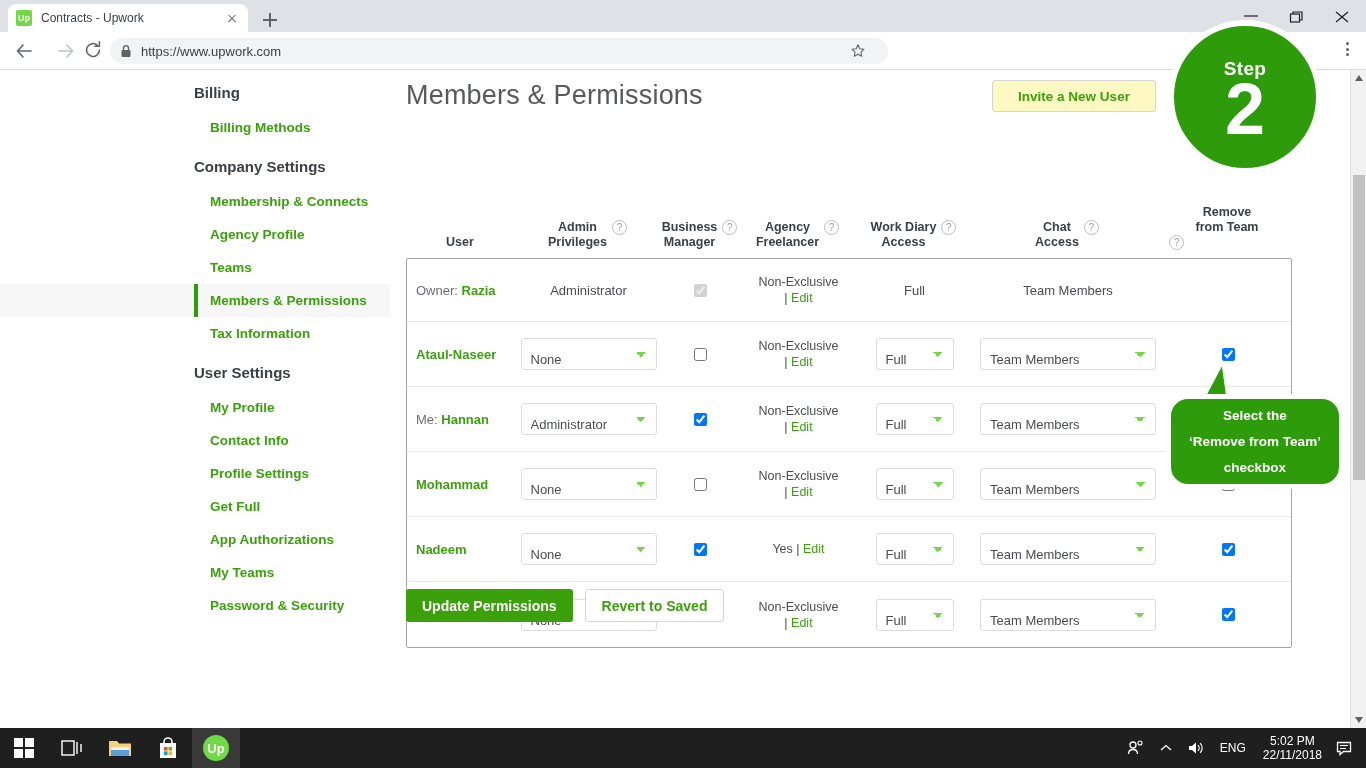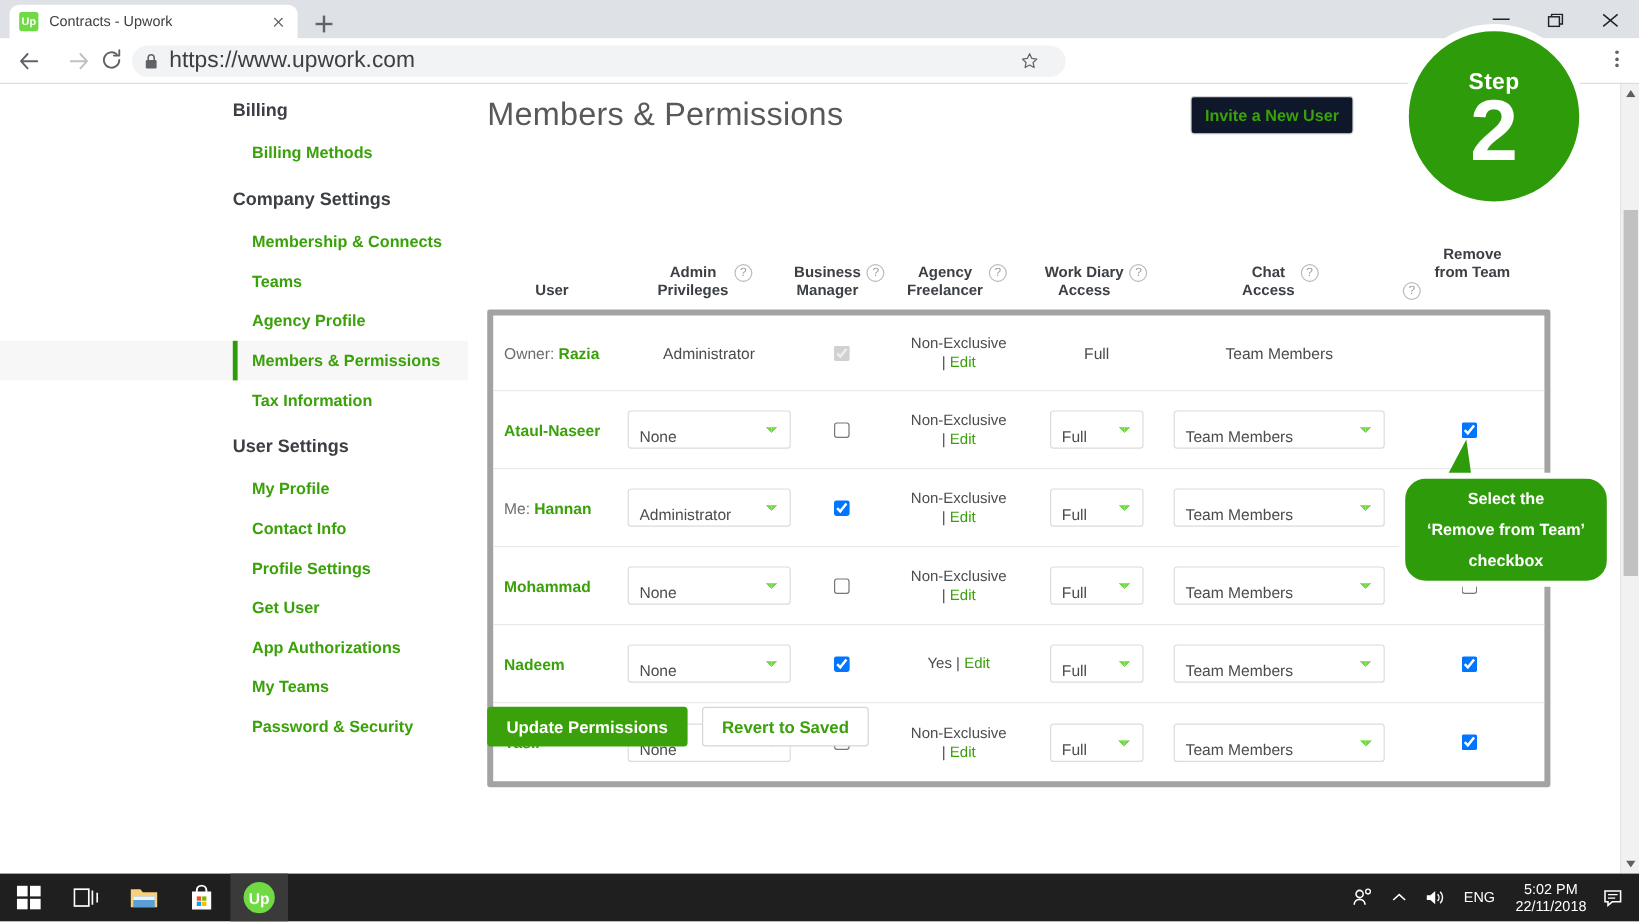--- a/index.html
+++ b/index.html
@@ -54,21 +54,21 @@
   .toolbar {
     position:absolute; left:0; top:32px; width:1366px; height:38px;
     background:#fff; border-bottom:1px solid #dadce0;
   }
   .navbtn { position:absolute; top:7px; width:24px; height:24px; }
   .omnibox {
     position:absolute; left:110px; top:6px; width:778px; height:26px;
     background:#f1f3f4; border-radius:13px; display:flex; align-items:center;
     padding:0 10px;
   }
-  .omni-url { font-size:19px; color:#3c4043; margin-left:9px; }
+  .omni-url { font-size:13px; color:#3c4043; margin-left:9px; }
   .star-btn {
     position:absolute; left:845px; top:6px; width:26px; height:26px;
     border-radius:13px; display:flex; align-items:center; justify-content:center;
   }
   .kebab { position:absolute; right:10px; top:10px; width:18px; height:18px; }
   .kebab i {
     display:block; width:3px; height:3px; border-radius:50%; background:#5f6368;
     margin:0 auto 2.5px;
   }
 
@@ -93,41 +93,41 @@
     background:#2e9c0a;
   }
 
   
   #main { position:absolute; left:390px; top:0; width:976px; height:658px; }
   .page-title {
     position:absolute; left:16px; top:10px; font-size:27px; color:#58595b;
     font-weight:300; letter-spacing:.2px;
   }
   .invite-btn {
-    position:absolute; left:602px; top:10px; width:136px; height:32px;
-    background:#0f172a; border:1px solid #d5d5d5; border-radius:3px;
+    position:absolute; left:602px; top:10px; width:164px; height:32px;
+    background:#fef9c3; border:1px solid #d5d5d5; border-radius:3px;
     font-size:13.5px; font-weight:bold; color:#3aa10a;
     display:flex; align-items:center; justify-content:center;
   }
 
   
   .tbl { position:absolute; left:16px; top:130px; width:886px; }
   .thead { display:flex; height:58px; align-items:flex-end; padding-bottom:8px; }
   .th {
     font-size:12.5px; font-weight:bold; color:#3c4045; line-height:15px;
     text-align:center; display:flex; justify-content:center;
   }
   .th .lbl { display:inline-block; }
   .qmark {
     display:inline-flex; align-items:center; justify-content:center;
     width:15px; height:15px; border:1px solid #b9bcbe; border-radius:50%;
     font-size:10px; font-weight:normal; color:#9b9ea0; margin-left:5px;
     flex:none;
   }
-  .tbody { border:5px solid #a3a3a3; border-radius:2px; background:#fff; }
+  .tbody { border:1px solid #a3a3a3; border-radius:2px; background:#fff; }
   .row { display:flex; align-items:center; border-bottom:1px solid #e8e8e8; }
   .row:last-child { border-bottom:none; }
   .cell { display:flex; align-items:center; justify-content:center; }
 
   .c-user   { width:108px; }
   .c-admin  { width:147px; }
   .c-bm     { width:77px; }
   .c-agency { width:119px; }
   .c-wd     { width:113px; }
   .c-chat   { width:194px; }
@@ -291,30 +291,30 @@
 
   <div id="viewport">
 
     <div id="sidebar">
 
       <div class="nav-head">Billing</div>
       <div class="nav-item">Billing Methods</div>
 
       <div class="nav-head">Company Settings</div>
       <div class="nav-item">Membership &amp; Connects</div>
+      <div class="nav-item">Agency Profile</div>
       <div class="nav-item">Teams</div>
-      <div class="nav-item">Agency Profile</div>
       <div class="nav-item active">Members &amp; Permissions</div>
       <div class="nav-item">Tax Information</div>
 
       <div class="nav-head">User Settings</div>
       <div class="nav-item">My Profile</div>
       <div class="nav-item">Contact Info</div>
       <div class="nav-item">Profile Settings</div>
-      <div class="nav-item">Get User</div>
+      <div class="nav-item">Get Full</div>
       <div class="nav-item">App Authorizations</div>
       <div class="nav-item">My Teams</div>
       <div class="nav-item">Password &amp; Security</div>
     </div>
 
     <div id="main">
       <div class="page-title">Members &amp; Permissions</div>
       <div class="invite-btn">Invite a New User</div>
 
       <div class="tbl">

